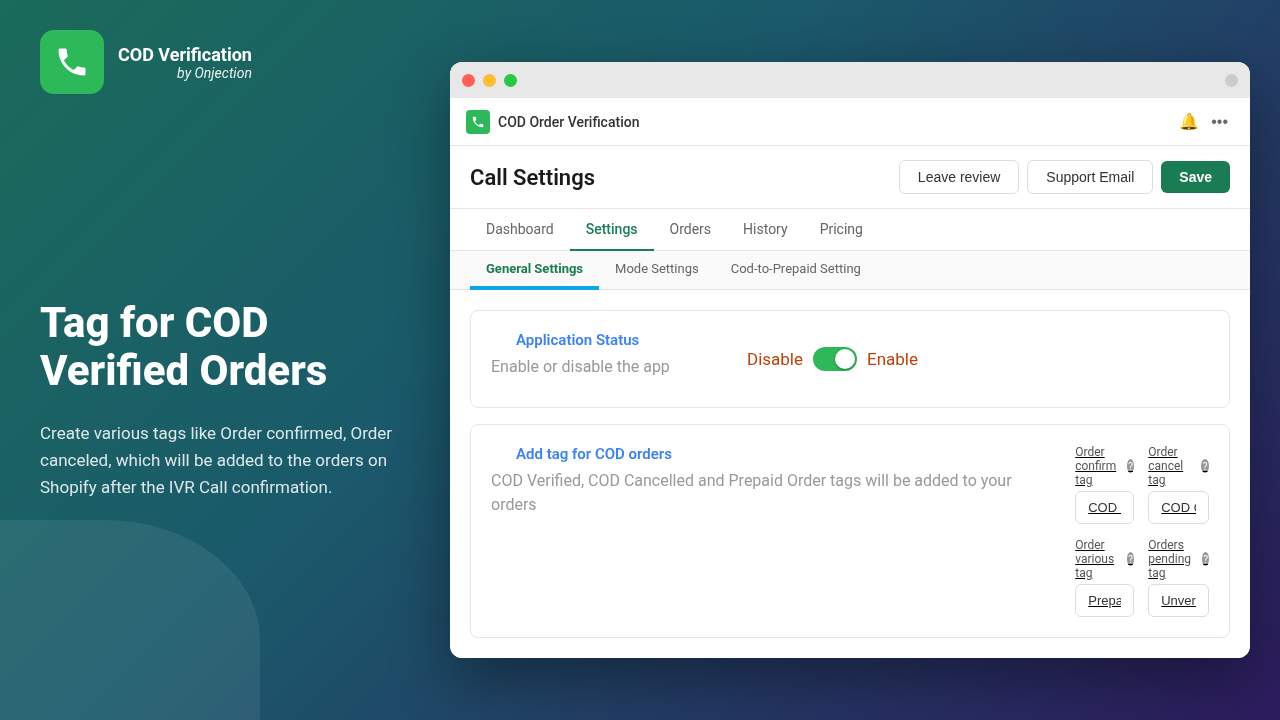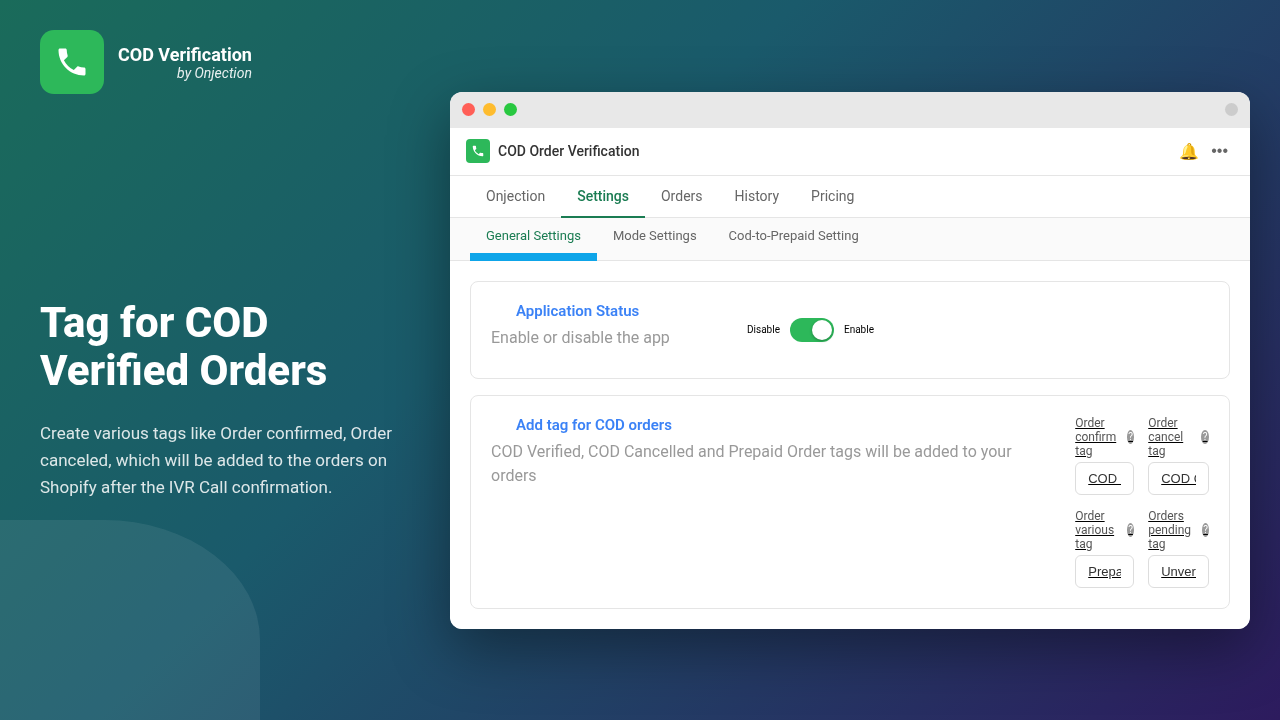--- a/index.html
+++ b/index.html
@@ -265,22 +265,22 @@
       padding: 10px 16px;
       font-size: 13px;
       color: #666;
       cursor: pointer;
       border-bottom: 2px solid transparent;
       margin-bottom: -1px;
     }
 
     .sub-tab.active {
       color: #1a7c52;
-      border-bottom: 8px solid #0ea5e9;
-      font-weight: 400;
+      border-bottom: 4px solid #0ea5e9;
+      font-weight: 700;
     }
 
     
     .content-area {
       padding: 20px;
       display: flex;
       flex-direction: column;
       gap: 16px;
     }
 
@@ -318,22 +318,22 @@
       display: flex;
       align-items: center;
       padding: 16px;
     }
 
     
     .toggle-wrapper {
       display: flex;
       align-items: center;
       gap: 10px;
-      font-size: 10px;
-      color: #000000;
+      font-size: 17px;
+      color: #c2410c;
     }
 
     .toggle {
       width: 44px;
       height: 24px;
       border-radius: 12px;
       background: #2db85a;
       position: relative;
       cursor: pointer;
       border: none;
@@ -437,23 +437,30 @@
           <svg viewBox="0 0 24 24">
             <path d="M6.6 10.8c1.4 2.8 3.8 5.1 6.6 6.6l2.2-2.2c.3-.3.7-.4 1-.2 1.1.4 2.3.6 3.6.6.6 0 1 .4 1 1V20c0 .6-.4 1-1 1-9.4 0-17-7.6-17-17 0-.6.4-1 1-1h3.5c.6 0 1 .4 1 1 0 1.3.2 2.5.6 3.6.1.3 0 .7-.2 1L6.6 10.8z"></path>
           </svg>
         </div>
         <span class="app-name-small">COD Order Verification</span>
         <div class="top-bar-spacer"></div>
         <button class="icon-btn">🔔</button>
         <button class="icon-btn">•••</button>
       </div>
 
+      <div class="page-header">
+        <h2 class="page-title">Call Settings</h2>
+        <div class="page-header-spacer"></div>
+        <button class="btn btn-outline">Leave review</button>
+        <button class="btn btn-outline">Support Email</button>
+        <button class="btn btn-primary">Save</button>
+      </div>
 
       <div class="nav-tabs">
-        <div class="nav-tab">Onjection</div>
+        <div class="nav-tab">Dashboard</div>
         <div class="nav-tab active">Settings</div>
         <div class="nav-tab">Orders</div>
         <div class="nav-tab">History</div>
         <div class="nav-tab">Pricing</div>
       </div>
 
       <div class="sub-tabs">
         <div class="sub-tab active">General Settings</div>
         <div class="sub-tab">Mode Settings</div>
         <div class="sub-tab">Cod-to-Prepaid Setting</div>

